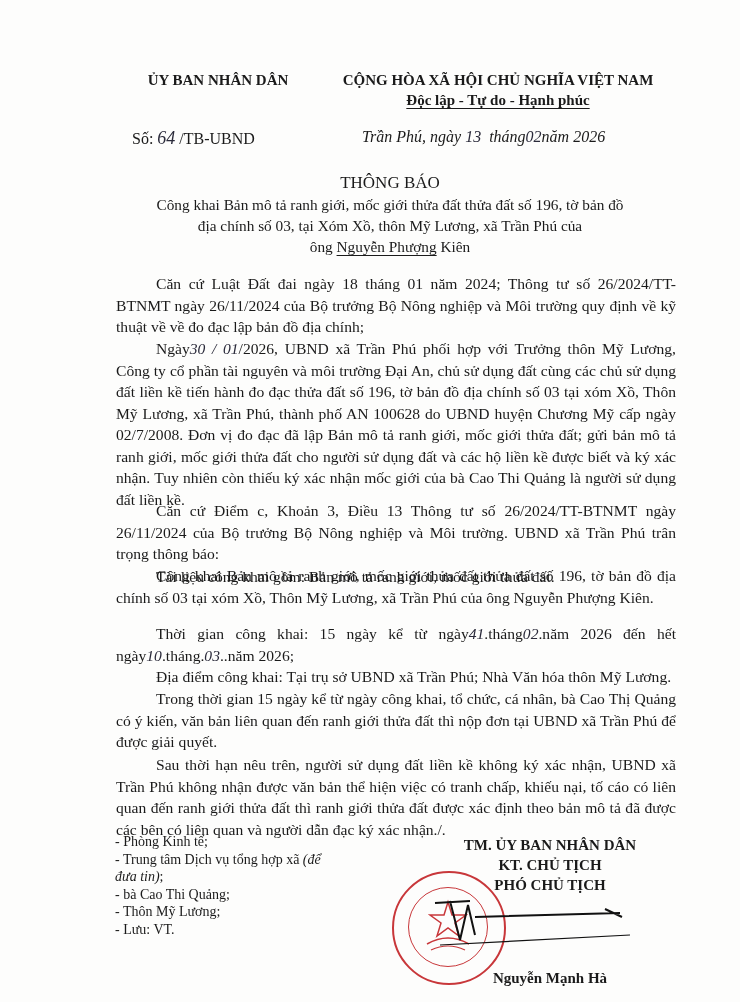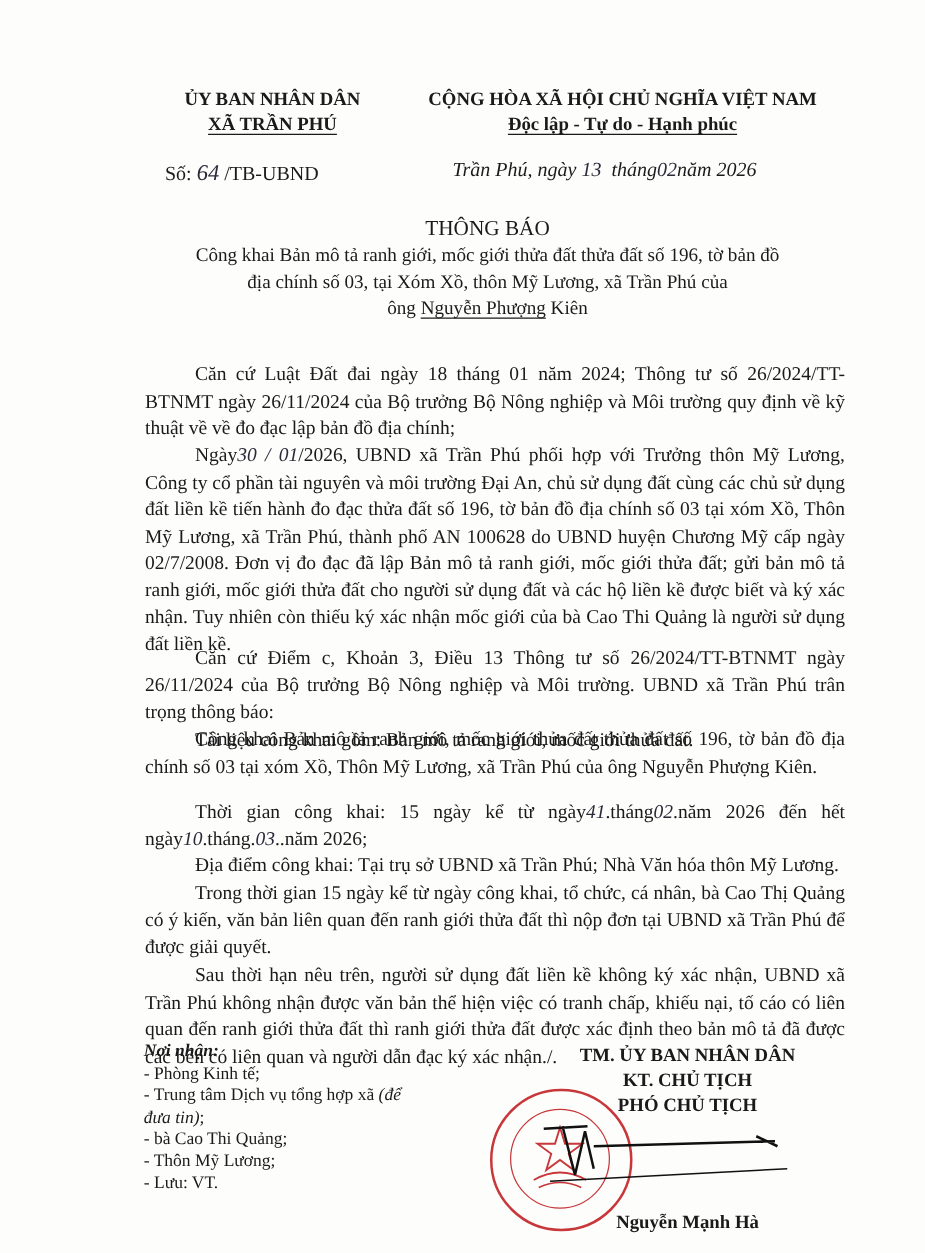--- a/index.html
+++ b/index.html
@@ -4,33 +4,32 @@
 <style>
   html, body { margin: 0; padding: 0; }
   body {
     width: 740px; height: 1002px; background: #fdfdfc; position: relative; overflow: hidden;
     font-family: "Liberation Serif", "DejaVu Serif", serif; color: #1a1a1a;
   }
   .abs { position: absolute; }
   .hdr { text-align: center; font-weight: bold; font-size: 15px; line-height: 20px; }
   .hw { font-family: "Liberation Serif", serif; font-style: italic; color: #2a2a3a; text-align: center; }
   .p { position: absolute; left: 116px; width: 560px; font-size: 15.6px; line-height: 21.5px; text-align: justify; }
-  .ind { text-indent: 40px; margin-top: 16px; }
+  .ind { text-indent: 40px; }
   .u { text-decoration: underline; text-decoration-thickness: 1px; text-underline-offset: 3px; }
   .recv { position: absolute; left: 115px; top: 833px; font-size: 14px; line-height: 17.5px; width: 220px; }
   .sig { position: absolute; left: 410px; width: 280px; text-align: center; font-weight: bold; font-size: 15px; line-height: 20px; }
   .stamp { position: absolute; left: 392px; top: 871px; width: 110px; height: 110px; border: 2px solid #c8373a; border-radius: 50%; }
   .stamp .inner { position: absolute; left: 14px; top: 14px; width: 78px; height: 78px; border: 1.5px solid #c8373a; border-radius: 50%; }
 </style>
 </head>
 <body>
 
 <div class="abs hdr" style="left:118px; top:70px; width:200px;">
   <div>ỦY BAN NHÂN DÂN</div>
-  <div><span class="u">XÃ TRẦN PHÚ</span></div>
 </div>
 
 <div class="abs hdr" style="left:318px; top:70px; width:360px;">
   <div>CỘNG HÒA XÃ HỘI CHỦ NGHĨA VIỆT NAM</div>
   <div><span class="u">Độc lập - Tự do - Hạnh phúc</span></div>
 </div>
 
 <div class="abs" style="left:132px; top:128px; font-size:16px;">
   <span>Số:</span>
   <span class="hw" style="font-size:18px;">64</span>
@@ -64,21 +63,20 @@
 
 <div class="p ind" style="top:623px;">
   <span>Thời gian công khai: 15 ngày kể từ ngày</span><span class="hw">41</span><span>.tháng</span><span class="hw">02</span><span>.năm 2026 đến hết ngày</span><span class="hw">10</span><span>.tháng.</span><span class="hw">03</span><span>..năm 2026;</span>
 </div>
 
 <div class="p ind" style="top:666px;">Địa điểm công khai: Tại trụ sở UBND xã Trần Phú; Nhà Văn hóa thôn Mỹ Lương.</div>
 <div class="p ind" style="top:688px;">Trong thời gian 15 ngày kể từ ngày công khai, tổ chức, cá nhân, bà Cao Thị Quảng có ý kiến, văn bản liên quan đến ranh giới thửa đất thì nộp đơn tại UBND xã Trần Phú để được giải quyết.</div>
 <div class="p ind" style="top:754px;">Sau thời hạn nêu trên, người sử dụng đất liền kề không ký xác nhận, UBND xã Trần Phú không nhận được văn bản thể hiện việc có tranh chấp, khiếu nại, tố cáo có liên quan đến ranh giới thửa đất thì ranh giới thửa đất được xác định theo bản mô tả đã được các bên có liên quan và người dẫn đạc ký xác nhận./.</div>
 
 <div class="recv">
-  <div style="font-weight:bold; font-style:italic;">Nơi nhận:</div>
   <div>- Phòng Kinh tế;</div>
   <div><span>- Trung tâm Dịch vụ tổng hợp xã</span> <i>(để đưa tin)</i><span>;</span></div>
   <div>- bà Cao Thi Quảng;</div>
   <div>- Thôn Mỹ Lương;</div>
   <div>- Lưu: VT.</div>
 </div>
 
 <div class="stamp">
   <div class="inner">
     <svg width="78" height="78" viewBox="0 0 78 78">

